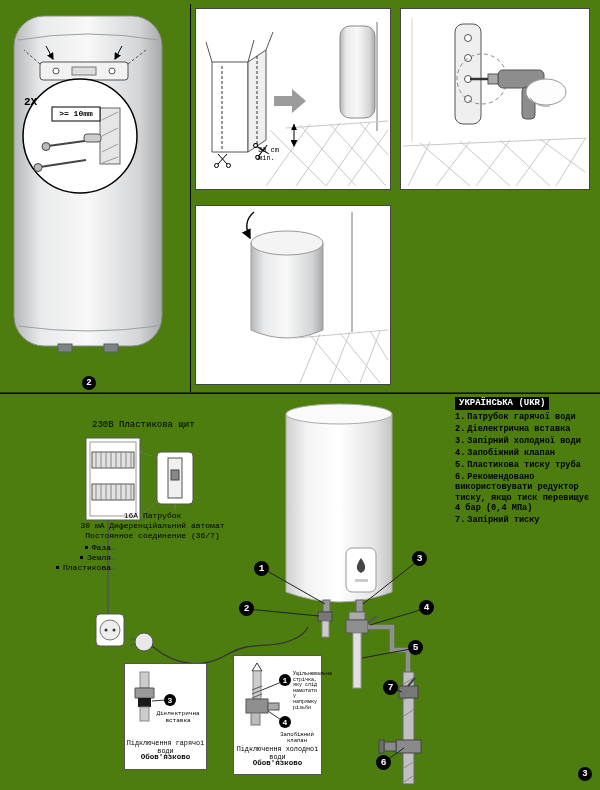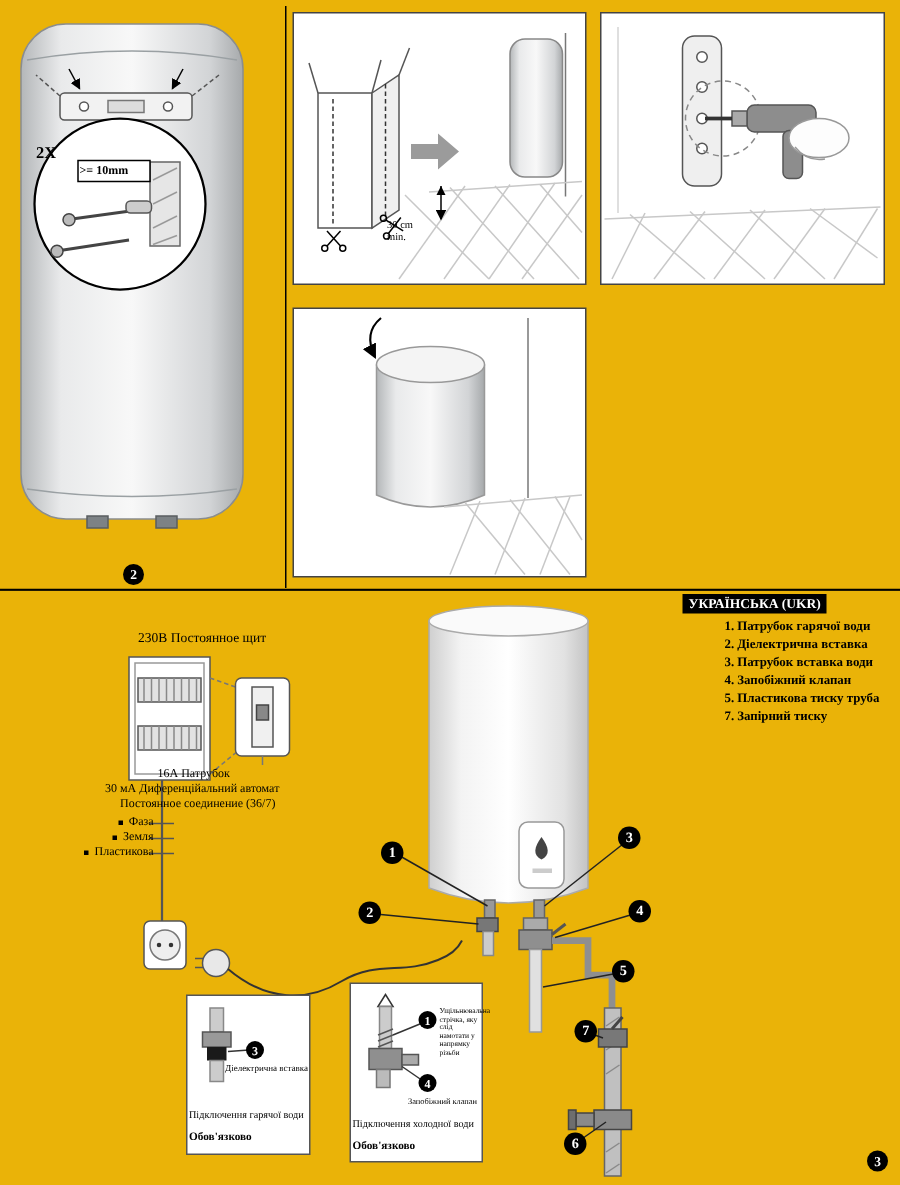--- a/index.html
+++ b/index.html
@@ -1,34 +1,34 @@
 <!DOCTYPE html>
 <html><head>
 <meta charset="utf-8">
 <style>
   * { margin:0; padding:0; box-sizing:border-box; }
   html,body { background:#fff; }
   .page {
-    position:relative; width:600px; height:790px; background:#eab308;
-    font-family:Liberation Serif, serif; color:#000; overflow:hidden;
+    position:relative; width:600px; height:790px; background:#4d7c0f;
+    font-family:Liberation Mono, monospace; color:#000; overflow:hidden;
   }
   svg.art { position:absolute; left:0; }
   .txt { position:absolute; color:#000; }
-  .c { }
+  .c { text-align:center; }
   .b { font-weight:bold; }
   .badge {
     position:absolute; background:#000; color:#fff; border-radius:50%;
     display:flex; align-items:center; justify-content:center; font-weight:bold;
   }
   .b15 { width:15px; height:15px; font-size:9.5px; }
   .b14 { width:14px; height:14px; font-size:9px; }
   .b12 { width:12px; height:12px; font-size:8px; }
   .legend { position:absolute; left:455px; top:392px; width:137px; }
   .legend-title { display:inline-block; background:#000; color:#fff; font-size:9px; font-weight:bold; padding:1.5px 4px; }
-  .legend-item { font-size:8.6px; font-weight:bold; line-height:10.5px; margin-top:1.5px;margin-left:28px; }
+  .legend-item { font-size:8.6px; font-weight:bold; line-height:10.5px; margin-top:1.5px; }
   .legend-item .num { margin-right:2px; }
   .wires { position:absolute; left:56px; top:543px;text-align:right; }
   .wire-row { font-size:8px; line-height:10px; white-space:nowrap; }
   .dot { display:inline-block; width:3px; height:3px; background:#000; margin-right:4px; vertical-align:middle; }
 </style>
 </head>
 <body>
 
 <div class="page">
 
@@ -321,38 +321,39 @@
       <line x1="416" y1="648" x2="362" y2="658"></line>
       <line x1="391" y1="688" x2="402" y2="692"></line>
       <line x1="384" y1="762" x2="404" y2="748"></line>
     </g>
   </svg>
 
   <div class="txt b" style="left:24px; top:96px; font-size:11px">2X</div>
   <div class="txt b c" style="left:53px; top:109px; width:46px; font-size:8px">&gt;= 10mm</div>
   <div class="txt" style="left:258px; top:146px; width:30px; font-size:7px; line-height:8px">30 cm min.</div>
 
-  <div class="txt" style="left:92px; top:420px; font-size:9px">230В Постоянное щит</div>
+  <div class="txt" style="left:92px; top:420px; font-size:9px">230В Пластикова щит</div>
   <div class="txt c" style="left:105px; top:511px; width:95px; font-size:8px">16А Патрубок</div>
   <div class="txt c" style="left:70px; top:521px; width:165px; font-size:8px">30 мА Диференційальний автомат</div>
   <div class="txt c" style="left:80px; top:531px; width:145px; font-size:8px">Постоянное соединение (36/7)</div>
 
   <div class="wires">
     <div class="wire-row"><span class="dot"></span><span>Фаза</span></div>
     <div class="wire-row"><span class="dot"></span><span>Земля</span></div>
     <div class="wire-row"><span class="dot"></span><span>Пластикова</span></div>
   </div>
 
   <div class="legend">
     <div class="legend-title">УКРАЇНСЬКА (UKR)</div>
     <div class="legend-item"><span class="num">1.</span><span>Патрубок гарячої води</span></div>
     <div class="legend-item"><span class="num">2.</span><span>Діелектрична вставка</span></div>
-    <div class="legend-item"><span class="num">3.</span><span>Патрубок вставка води</span></div>
+    <div class="legend-item"><span class="num">3.</span><span>Запірний холодної води</span></div>
     <div class="legend-item"><span class="num">4.</span><span>Запобіжний клапан</span></div>
     <div class="legend-item"><span class="num">5.</span><span>Пластикова тиску труба</span></div>
+    <div class="legend-item"><span class="num">6.</span><span>Рекомендовано використовувати редуктор тиску, якщо тиск перевищує 4 бар (0,4 МПа)</span></div>
     <div class="legend-item"><span class="num">7.</span><span>Запірний тиску</span></div>
   </div>
 
   <div class="txt c" style="left:150px; top:710px; width:56px; font-size:6px; line-height:7px">Діелектрична вставка</div>
   <div class="txt c" style="left:126px; top:740px; width:79px; font-size:6.8px; line-height:7.5px">Підключення гарячої води</div>
   <div class="txt c b" style="left:126px; top:753px; width:79px; font-size:7.5px">Обов'язково</div>
 
   <div class="txt" style="left:293px; top:672px; width:28px; font-size:5px; line-height:5.6px">Ущільнювальна стрічка, яку слід намотати у напрямку різьби</div>
   <div class="txt c" style="left:272px; top:732px; width:50px; font-size:5.6px; line-height:6px">Запобіжний клапан</div>
   <div class="txt c" style="left:235px; top:746px; width:85px; font-size:6.8px; line-height:7.5px">Підключення холодної води</div>

